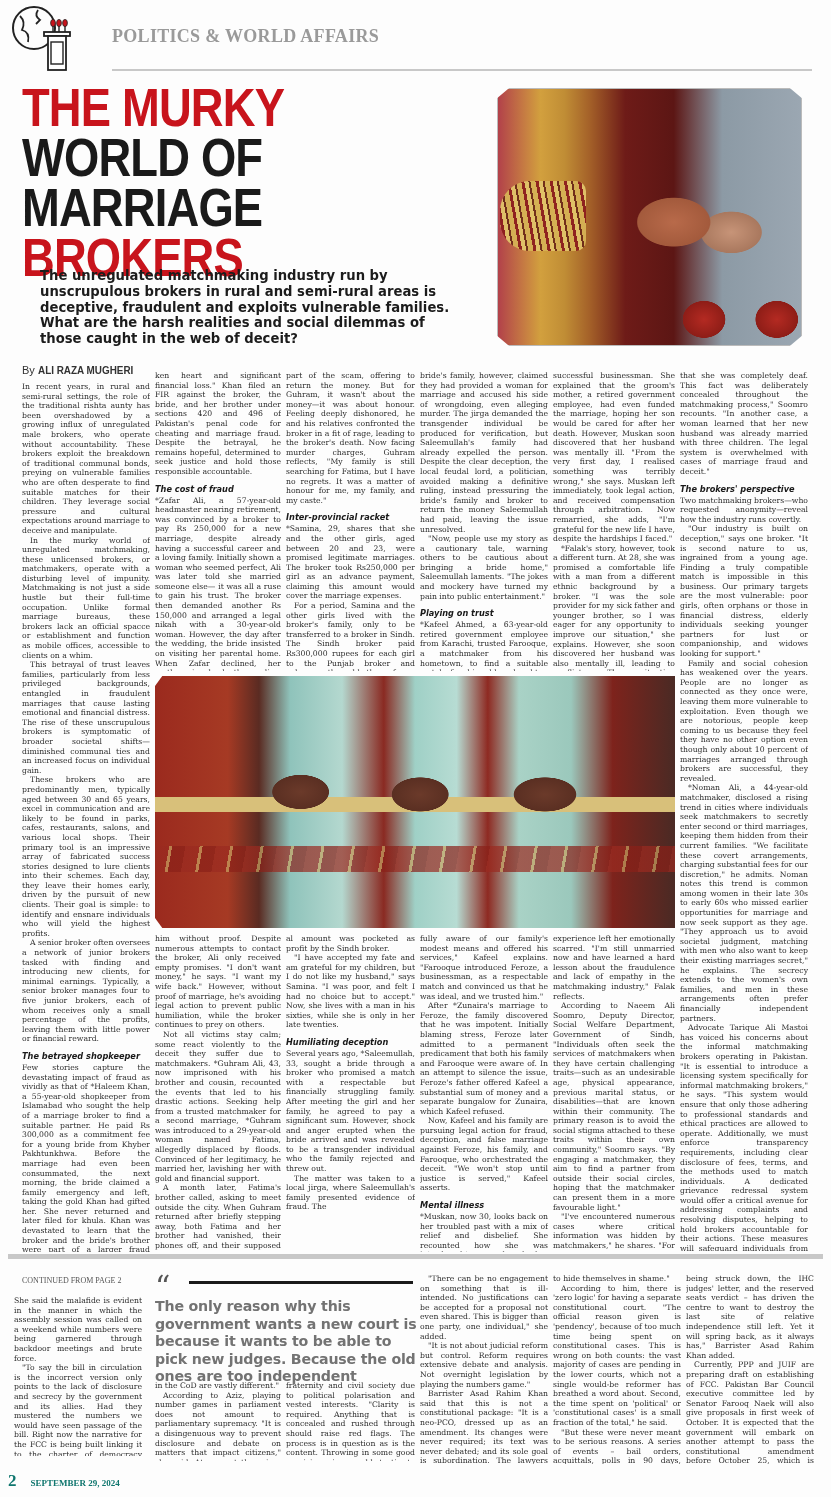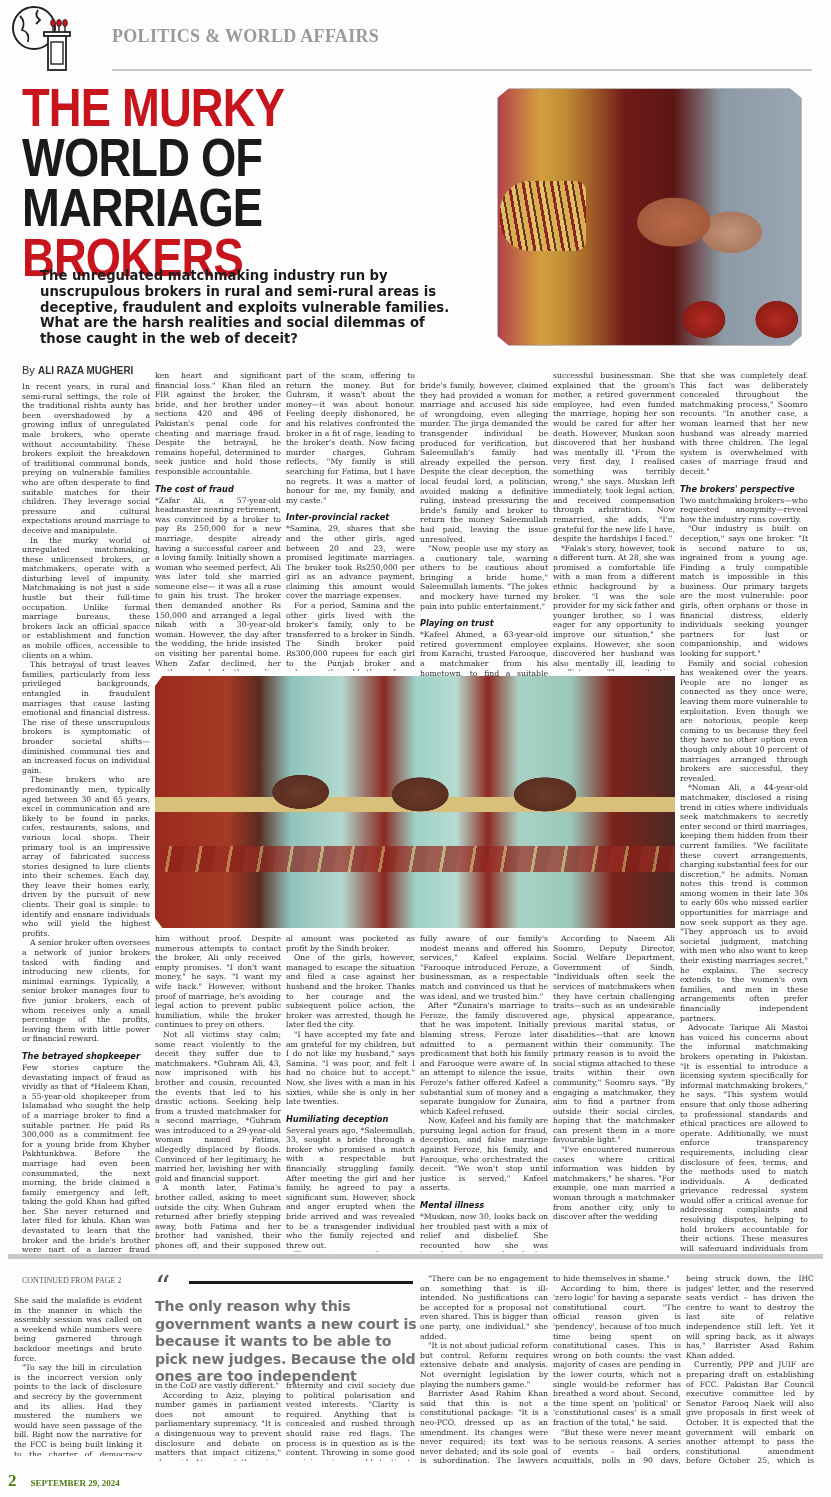--- a/index.html
+++ b/index.html
@@ -44,21 +44,21 @@
   .mid-photo .trim { position: absolute; left: 0; top: 170px; width: 100%; height: 26px; background: repeating-linear-gradient(100deg, #9a2a20 0 14px, #c7a260 14px 17px, #8a2018 17px 30px); opacity: 0.7; }
 
   .page-rule { position: absolute; left: 8px; top: 1254px; width: 815px; height: 5px; background: #c8c8c8; }
 
   .continued { position: absolute; left: 22px; top: 1276px; font-family: "Liberation Serif", serif; font-size: 8px; color: #555; letter-spacing: 0; }
 
   .quote-mark { position: absolute; left: 155px; top: 1272px; font-family: "DejaVu Serif", serif; font-size: 30px; line-height: 30px; color: #555; font-weight: normal; letter-spacing: -3px; }
   .quote-rule { position: absolute; left: 189px; top: 1281px; width: 224px; height: 3px; background: #1a1a1a; }
   .pullquote { position: absolute; left: 155px; top: 1298px; width: 262px; font-family: "DejaVu Sans", sans-serif; font-weight: bold; font-size: 14.2px; line-height: 17.5px; color: #737373; letter-spacing: -0.2px; }
 
-  .footer { position: absolute; left: 8px; top: 1471px; font-family: "Liberation Serif", serif; font-weight: bold; color: #4d7c0f; }
+  .footer { position: absolute; left: 8px; top: 1471px; font-family: "Liberation Serif", serif; font-weight: bold; color: #0f766e; }
   .footer .page-num { font-size: 17px; margin-right: 10px; }
   .footer .date { font-size: 9px; letter-spacing: 0; }
 </style>
 </head>
 <body>
 
 <div class="section-header">
   <svg class="section-icon" viewBox="0 0 64 70">
     <circle cx="26" cy="26" r="21" fill="none" stroke="#222" stroke-width="2"></circle>
     <path d="M12 14 Q18 20 14 28 Q22 30 20 40 M30 8 Q26 14 32 18 L28 22" fill="none" stroke="#222" stroke-width="1.8"></path>
@@ -109,21 +109,21 @@
   <p class="noindent">*Zafar Ali, a 57-year-old headmaster nearing retirement, was convinced by a broker to pay Rs 250,000 for a new marriage, despite already having a successful career and a loving family. Initially shown a woman who seemed perfect, Ali was later told she married someone else— it was all a ruse to gain his trust. The broker then demanded another Rs 150,000 and arranged a legal nikah with a 30-year-old woman. However, the day after the wedding, the bride insisted on visiting her parental home. When Zafar declined, her mother involved the police, claiming captivity. Forced to let them leave, Ali never saw his bride again. The broker disappeared with the marriage documents, leaving</p>
 </div>
 
 <div class="col" style="left:286px; top:371px; width:129px; height:300px;">
   <p class="noindent">part of the scam, offering to return the money. But for Guhram, it wasn't about the money—it was about honour. Feeling deeply dishonored, he and his relatives confronted the broker in a fit of rage, leading to the broker's death. Now facing murder charges, Guhram reflects, "My family is still searching for Fatima, but I have no regrets. It was a matter of honour for me, my family, and my caste."</p>
   <h4>Inter-provincial racket</h4>
   <p class="noindent">*Samina, 29, shares that she and the other girls, aged between 20 and 23, were promised legitimate marriages. The broker took Rs250,000 per girl as an advance payment, claiming this amount would cover the marriage expenses.</p>
   <p>For a period, Samina and the other girls lived with the broker's family, only to be transferred to a broker in Sindh. The Sindh broker paid Rs300,000 rupees for each girl to the Punjab broker and subsequently sold them for a higher price—between Rs500,000 and 600,000 rupees—to older and already married men. The addition-</p>
 </div>
 
-<div class="col" style="left:420px; top:371px; width:128px; height:300px;margin-top:10px;">
+<div class="col" style="left:420px; top:371px; width:128px; height:300px;">
   <p class="noindent">bride's family, however, claimed they had provided a woman for marriage and accused his side of wrongdoing, even alleging murder. The jirga demanded the transgender individual be produced for verification, but Saleemullah's family had already expelled the person. Despite the clear deception, the local feudal lord, a politician, avoided making a definitive ruling, instead pressuring the bride's family and broker to return the money Saleemullah had paid, leaving the issue unresolved.</p>
   <p>"Now, people use my story as a cautionary tale, warning others to be cautious about bringing a bride home," Saleemullah laments. "The jokes and mockery have turned my pain into public entertainment."</p>
   <h4>Playing on trust</h4>
   <p class="noindent">*Kafeel Ahmed, a 63-year-old retired government employee from Karachi, trusted Farooque, a matchmaker from his hometown, to find a suitable match for his elder daughter, Zunaira. "I had known Farooque for years. He was</p>
 </div>
 
 <div class="col" style="left:553px; top:371px; width:122px; height:300px;">
   <p class="noindent">successful businessman. She explained that the groom's mother, a retired government employee, had even funded the marriage, hoping her son would be cared for after her death. However, Muskan soon discovered that her husband was mentally ill. "From the very first day, I realised something was terribly wrong," she says. Muskan left immediately, took legal action, and received compensation through arbitration. Now remarried, she adds, "I'm grateful for the new life I have, despite the hardships I faced."</p>
   <p>*Falak's story, however, took a different turn. At 28, she was promised a comfortable life with a man from a different ethnic background by a broker. "I was the sole provider for my sick father and younger brother, so I was eager for any opportunity to improve our situation," she explains. However, she soon discovered her husband was also mentally ill, leading to conflicts. The situation escalated when the groom's family falsely accused her of theft and cheating. After a gruelling legal battle, the charges were dropped, but the</p>
 </div>
@@ -144,36 +144,36 @@
 </div>
 
 <div class="col" style="left:155px; top:934px; width:126px; height:318px;">
   <p class="noindent">him without proof. Despite numerous attempts to contact the broker, Ali only received empty promises. "I don't want money," he says. "I want my wife back." However, without proof of marriage, he's avoiding legal action to prevent public humiliation, while the broker continues to prey on others.</p>
   <p>Not all victims stay calm; some react violently to the deceit they suffer due to matchmakers. *Guhram Ali, 43, now imprisoned with his brother and cousin, recounted the events that led to his drastic actions. Seeking help from a trusted matchmaker for a second marriage, *Guhram was introduced to a 29-year-old woman named Fatima, allegedly displaced by floods. Convinced of her legitimacy, he married her, lavishing her with gold and financial support.</p>
   <p>A month later, Fatima's brother called, asking to meet outside the city. When Guhram returned after briefly stepping away, both Fatima and her brother had vanished, their phones off, and their supposed house vacated. Desperate, Guhram confronted the broker, who eventually admitted to being</p>
 </div>
 
 <div class="col" style="left:286px; top:934px; width:129px; height:318px;">
   <p class="noindent">al amount was pocketed as profit by the Sindh broker.</p>
-  <p>One of the girls, however, managed to escape the situation and filed a case against her husband and the broker. Thanks to her courage and the subsequent police action, the broker was arrested, though he later fled the city.</p>
   <p>"I have accepted my fate and am grateful for my children, but I do not like my husband," says Samina. "I was poor, and felt I had no choice but to accept." Now, she lives with a man in his sixties, while she is only in her late twenties.</p>
   <h4>Humiliating deception</h4>
   <p class="noindent">Several years ago, *Saleemullah, 33, sought a bride through a broker who promised a match with a respectable but financially struggling family. After meeting the girl and her family, he agreed to pay a significant sum. However, shock and anger erupted when the bride arrived and was revealed to be a transgender individual who the family rejected and threw out.</p>
   <p>The matter was taken to a local jirga, where Saleemullah's family presented evidence of fraud. The</p>
 </div>
 
 <div class="col" style="left:420px; top:934px; width:128px; height:318px;">
   <p class="noindent">fully aware of our family's modest means and offered his services," Kafeel explains. "Farooque introduced Feroze, a businessman, as a respectable match and convinced us that he was ideal, and we trusted him."</p>
   <p>After *Zunaira's marriage to Feroze, the family discovered that he was impotent. Initially blaming stress, Feroze later admitted to a permanent predicament that both his family and Farooque were aware of. In an attempt to silence the issue, Feroze's father offered Kafeel a substantial sum of money and a separate bungalow for Zunaira, which Kafeel refused.</p>
   <p>Now, Kafeel and his family are pursuing legal action for fraud, deception, and false marriage against Feroze, his family, and Farooque, who orchestrated the deceit. "We won't stop until justice is served," Kafeel asserts.</p>
   <h4>Mental illness</h4>
   <p class="noindent">*Muskan, now 30, looks back on her troubled past with a mix of relief and disbelief. She recounted how she was introduced to a man by a broker who claimed he was a</p>
 </div>
 
 <div class="col" style="left:553px; top:934px; width:122px; height:318px;">
+  <p class="noindent">experience left her emotionally scarred. "I'm still unmarried now and have learned a hard lesson about the fraudulence and lack of empathy in the matchmaking industry," Falak reflects.</p>
   <p>According to Naeem Ali Soomro, Deputy Director, Social Welfare Department, Government of Sindh, "Individuals often seek the services of matchmakers when they have certain challenging traits—such as an undesirable age, physical appearance, previous marital status, or disabilities—that are known within their community. The primary reason is to avoid the social stigma attached to these traits within their own community," Soomro says. "By engaging a matchmaker, they aim to find a partner from outside their social circles, hoping that the matchmaker can present them in a more favourable light."</p>
   <p>"I've encountered numerous cases where critical information was hidden by matchmakers," he shares. "For example, one man married a woman through a matchmaker from another city, only to discover after the wedding</p>
 </div>
 
 <div class="page-rule"></div>
 
 <div class="continued">CONTINUED FROM PAGE 2</div>
 
 <div class="col" style="left:14px; top:1296px; width:128px; height:160px;">
   <p class="noindent">She said the malafide is evident in the manner in which the assembly session was called on a weekend while numbers were being garnered through backdoor meetings and brute force.</p>

